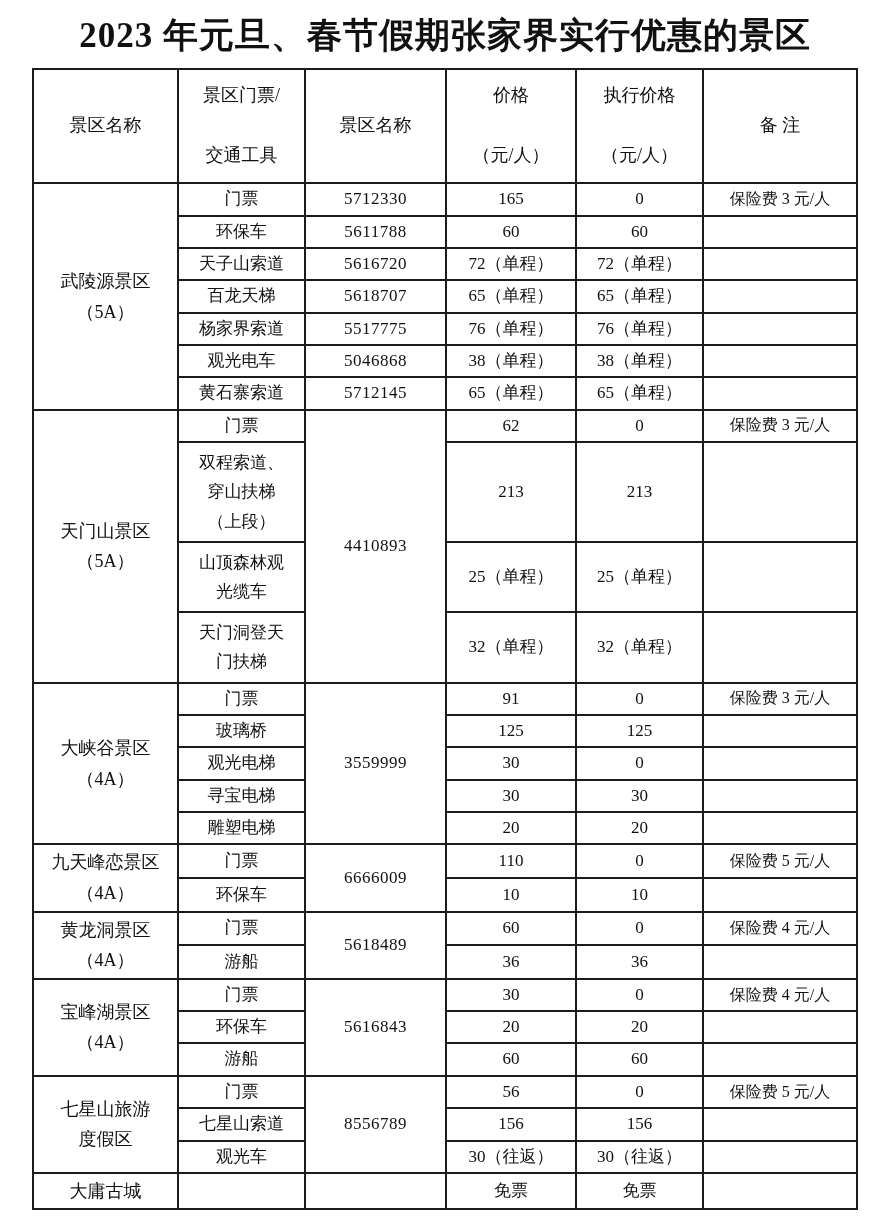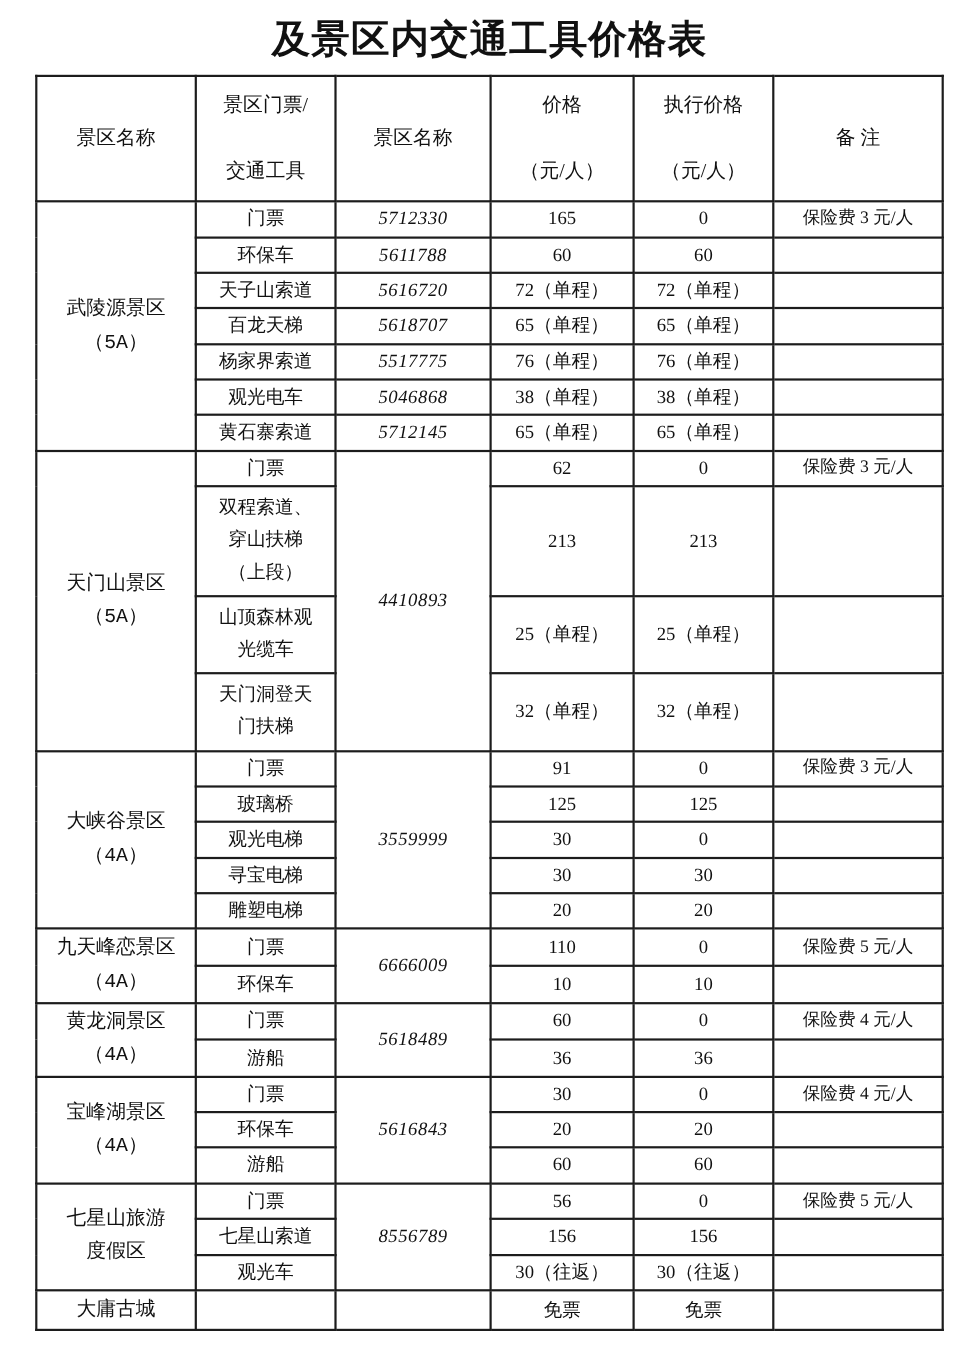--- a/index.html
+++ b/index.html
@@ -37,29 +37,29 @@
   }
   thead th { height: 114px; font-size: 18px; padding: 0; }
   .hcell {
     display: flex; flex-direction: column;
     justify-content: center; align-items: center;
     height: 100%; gap: 32px;
   }
   tbody tr { height: 31px; }
   td.scenic-name { font-size: 18px; line-height: 1.7; }
   td.remark { font-size: 16px; margin-left: 16px; }
-  td.phone { letter-spacing: 0.5px; font-style: italic; }
-  td.item .text-line, td.scenic-name .text-line { display: block; font-family: Liberation Mono, monospace; }
+  td.phone { letter-spacing: 0.5px; }
+  td.item .text-line, td.scenic-name .text-line { display: block; }
   td.item.multiline { line-height: 1.72; padding: 5px 2px; text-align: center; }
 </style>
 </head>
 <body>
 
 <div class="doc-title">
-  <div>及景区内交通工具价格表</div>
+  <div>2023 年元旦、春节假期张家界实行优惠的景区</div>
 </div>
 
 <table class="price-table">
   <colgroup>
     <col style="width:145px">
       <col style="width:127px">
       <col style="width:141px">
     <col style="width:130px">
       <col style="width:127px">
       <col style="width:154px">

